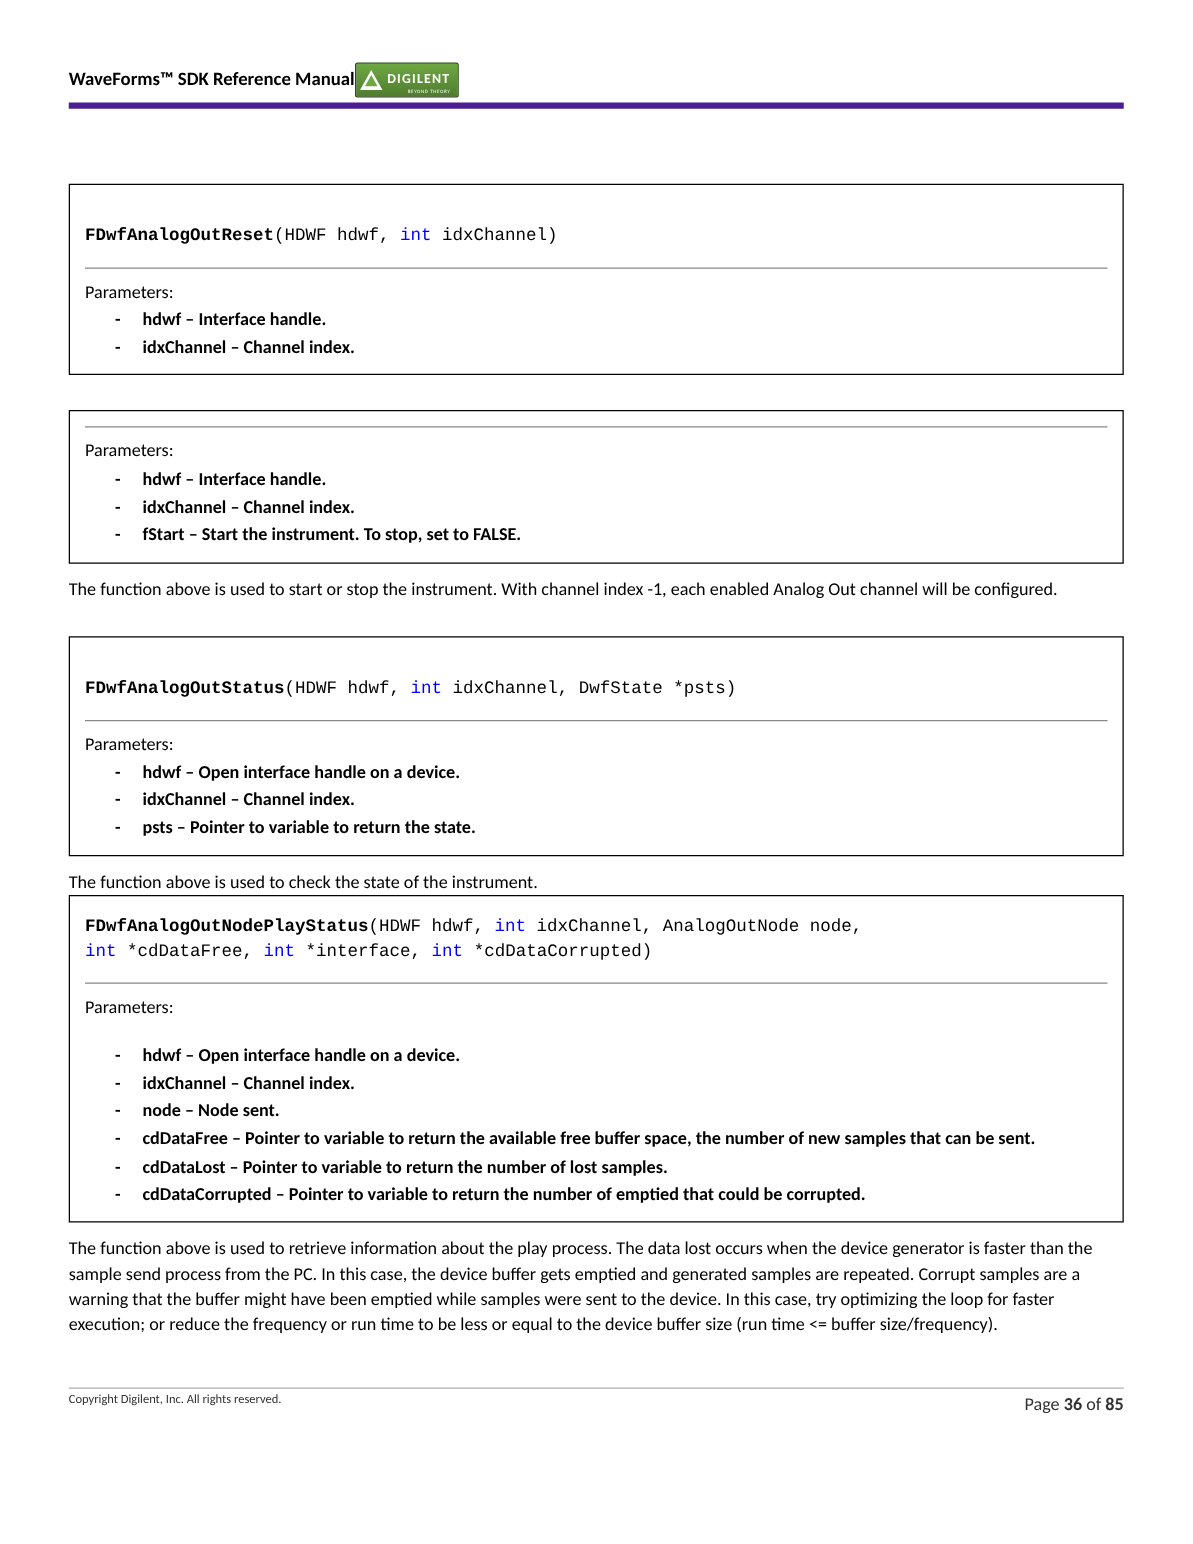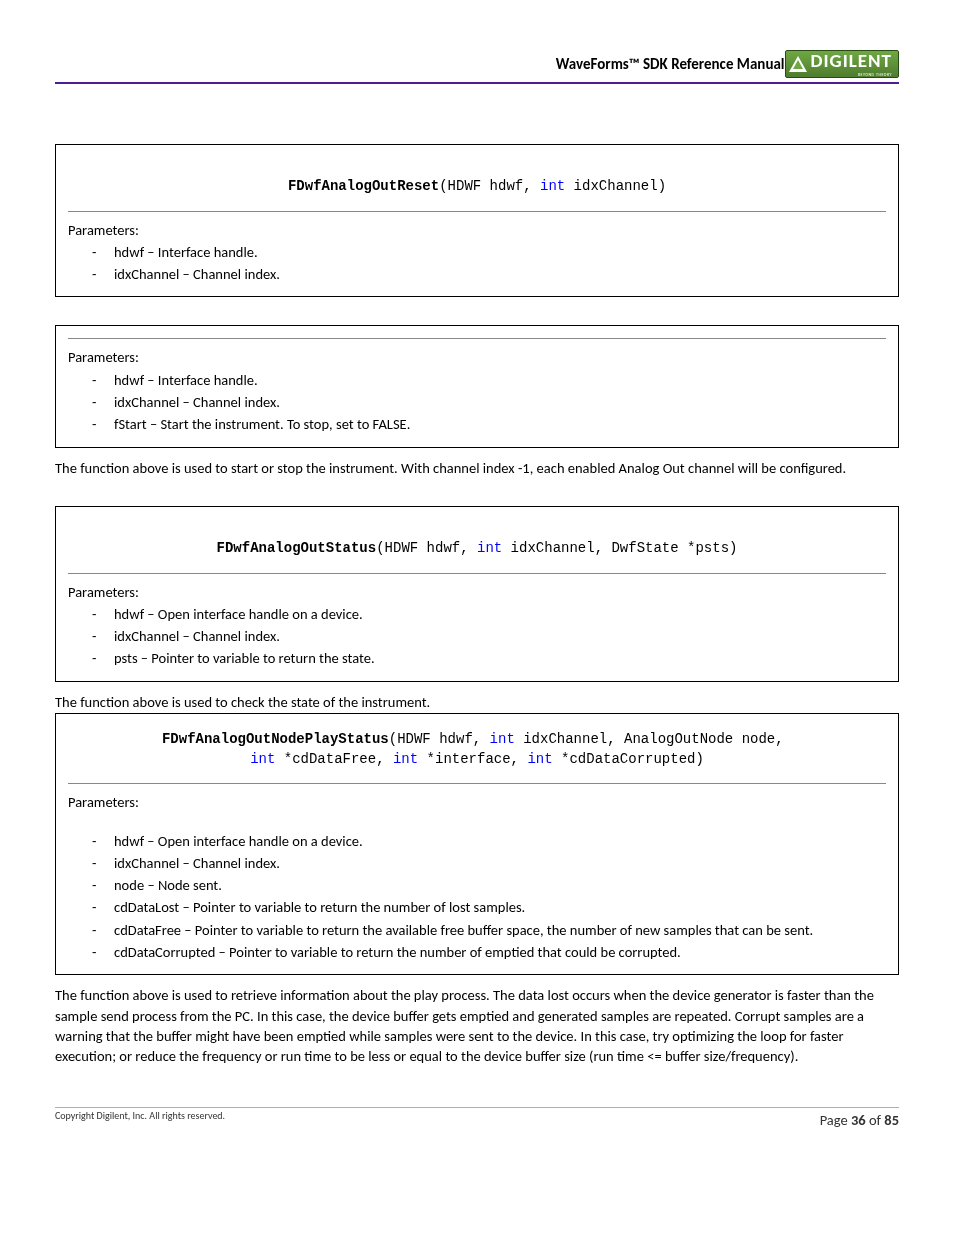--- a/index.html
+++ b/index.html
@@ -10,23 +10,23 @@
       margin: 0 auto;
       color: #000;
       font-size: 14.5px;
       line-height: 1.4;
     }
     .page {
       padding: 50px 55px 40px 55px;
     }
     .header {
       display: flex;
-      justify-content: flex-end;
+      justify-content: flex-start;
       align-items: center;
-      border-bottom: 2px solid #4c1d95;
+      border-bottom: 5px solid #4c1d95;
       padding-bottom: 4px;
       margin-bottom: 60px;
     }
     .header-title {
       font-weight: bold;
       font-size: 15px;
     }
     .logo {
       display: flex;
       align-items: center;
@@ -49,21 +49,21 @@
       position: absolute;
       left: -5px; top: 4px;
       width: 0; height: 0;
       border-left: 5px solid transparent;
       border-right: 5px solid transparent;
       border-bottom: 9px solid #6fa843;
     }
     .logo-text {
       color: #fff;
       font-weight: bold;
-      font-size: 19px;
+      font-size: 11px;
       letter-spacing: 1px;
       line-height: 1;
     }
     .logo-sub {
       color: #fff;
       font-size: 4px;
       letter-spacing: 0.5px;
       display: block;
       text-align: right;
     }
@@ -71,41 +71,41 @@
       border: 1px solid #000;
       margin-bottom: 10px;
       padding: 12px 12px 10px 12px;
     }
     .funcbox.tight { margin-top: 28px; }
     .funcsig {
       font-family: 'Courier New', monospace;
       font-size: 14px;
       margin: 20px 0 14px 0;
       white-space: pre-wrap;
-      text-align: center;
     }
     .funcsig.notop { margin-top: 4px; }
     .funcname { font-weight: bold; }
     .kw { color: #0000ff; }
     .hr-thin {
       border: none;
       border-top: 1px solid #888;
       margin: 0 0 8px 0;
     }
     .params-label {
       margin-bottom: 2px;
     }
     ul.params {
       list-style: none;
       padding-left: 24px;
     }
     ul.params li {
       position: relative;
       padding-left: 22px;
       margin-bottom: 2px;
+      font-weight: bold;
     }
     ul.params li::before {
       content: "-";
       position: absolute;
       left: 0;
     }
     .desc {
       margin: 8px 0 0 0;
     }
     .spacer { height: 16px; }
@@ -175,22 +175,22 @@
   <div class="funcbox" style="margin-top:1px">
     <div class="funcsig notop"><span class="funcname">FDwfAnalogOutNodePlayStatus</span><span>(HDWF hdwf, </span><span class="kw">int</span><span> idxChannel, AnalogOutNode node, 
 </span><span class="kw">int</span><span> *cdDataFree, </span><span class="kw">int</span><span> *interface, </span><span class="kw">int</span><span> *cdDataCorrupted)</span></div>
     <hr class="hr-thin">
     <div class="params-label">Parameters:</div>
     <div class="spacer"></div>
     <ul class="params">
       <li>hdwf – Open interface handle on a device.</li>
       <li>idxChannel – Channel index.</li>
       <li>node – Node sent.</li>
+      <li>cdDataFree – Pointer to variable to return the available free buffer space, the number of new samples that can be sent.</li>
       <li>cdDataLost – Pointer to variable to return the number of lost samples.</li>
-      <li>cdDataFree – Pointer to variable to return the available free buffer space, the number of new samples that can be sent.</li>
       <li>cdDataCorrupted – Pointer to variable to return the number of emptied that could be corrupted.</li>
     </ul>
   </div>
   <p class="desc">The function above is used to retrieve information about the play process.  The data lost occurs when the device generator is faster than the sample send process from the PC. In this case, the device buffer gets emptied and generated samples are repeated.  Corrupt samples are a warning that the buffer might have been emptied while samples were sent to the device.  In this case, try optimizing the loop for faster execution; or reduce the frequency or run time to be less or equal to the device buffer size (run time &lt;= buffer size/frequency).</p>
 
   <div class="footer">
     <div class="footer-left">
       <div>Copyright Digilent, Inc. All rights reserved.</div>
 
     </div>

